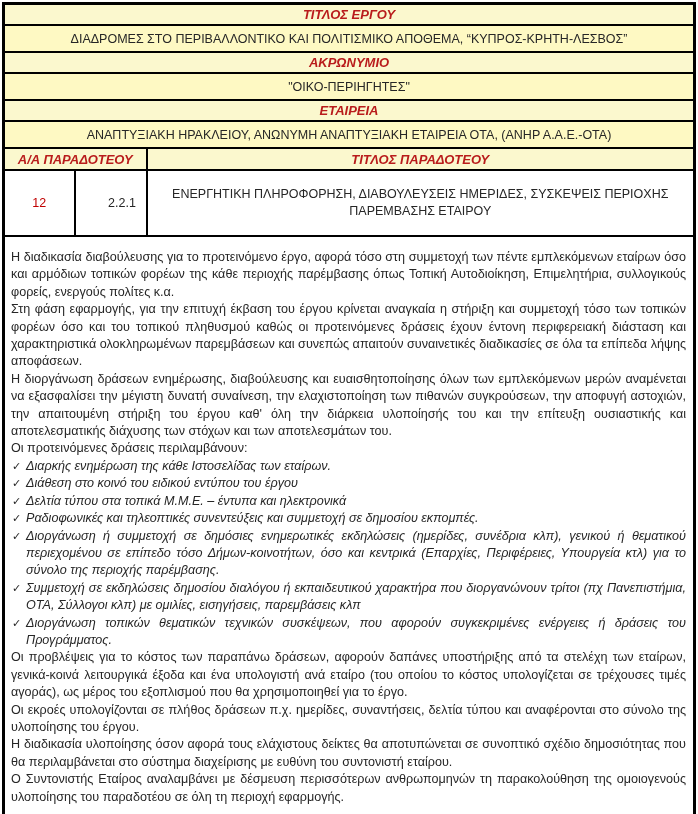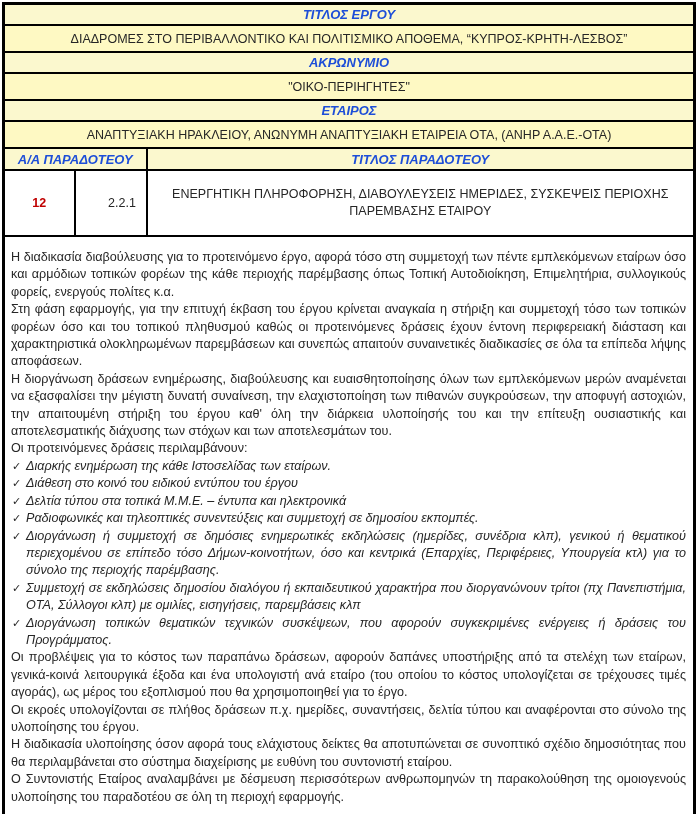--- a/index.html
+++ b/index.html
@@ -26,36 +26,36 @@
   table.doc td {
     border: 2px solid #000000;
     overflow: hidden;
   }
   td.hdr {
     background: #fbf8ce;
     font-weight: bold;
     font-style: italic;
     text-align: center;
     font-size: 13px;
-    color: #1d4ed8;
+    color: #b91c1c;
     height: 17px;
     padding: 1px 4px;
   }
   td.val {
     background: #fef9c3;
     text-align: center;
     font-size: 12.5px;
     padding: 2px 6px;
     height: 21px;
   }
   td.small-hdr { height: 18px; }
   tr.deliv-row td { height: 36px; font-size: 12.5px; }
   td.dnum {
     color: #c00000;
-    font-weight: bold;
+    font-weight: normal;
     text-align: center;
     font-size: 13px;
   }
   td.dcode {
     text-align: center;
     font-size: 12.5px;
     padding-left: 24px;
   }
   td.dtitle {
     text-align: center;
@@ -109,21 +109,21 @@
       <tr>
         <td colspan="3" class="val">ΔΙΑΔΡΟΜΕΣ ΣΤΟ ΠΕΡΙΒΑΛΛΟΝΤΙΚΟ ΚΑΙ ΠΟΛΙΤΙΣΜΙΚΟ ΑΠΟΘΕΜΑ, “ΚΥΠΡΟΣ-ΚΡΗΤΗ-ΛΕΣΒΟΣ”</td>
       </tr>
       <tr>
         <td colspan="3" class="hdr">ΑΚΡΩΝΥΜΙΟ</td>
       </tr>
       <tr>
         <td colspan="3" class="val">"ΟΙΚΟ-ΠΕΡΙΗΓΗΤΕΣ"</td>
       </tr>
       <tr>
-        <td colspan="3" class="hdr">ΕΤΑΙΡΟΣ</td>
+        <td colspan="3" class="hdr">ΕΤΑΙΡΕΙΑ</td>
       </tr>
       <tr>
         <td colspan="3" class="val">ΑΝΑΠΤΥΞΙΑΚΗ ΗΡΑΚΛΕΙΟΥ, ΑΝΩΝΥΜΗ ΑΝΑΠΤΥΞΙΑΚΗ ΕΤΑΙΡΕΙΑ ΟΤΑ, (ΑΝΗΡ Α.Α.Ε.-ΟΤΑ)</td>
       </tr>
       <tr>
         <td colspan="2" class="hdr small-hdr">Α/Α ΠΑΡΑΔΟΤΕΟΥ</td>
         <td class="hdr small-hdr">ΤΙΤΛΟΣ ΠΑΡΑΔΟΤΕΟΥ</td>
       </tr>
       <tr class="deliv-row">
         <td class="dnum">12</td>

